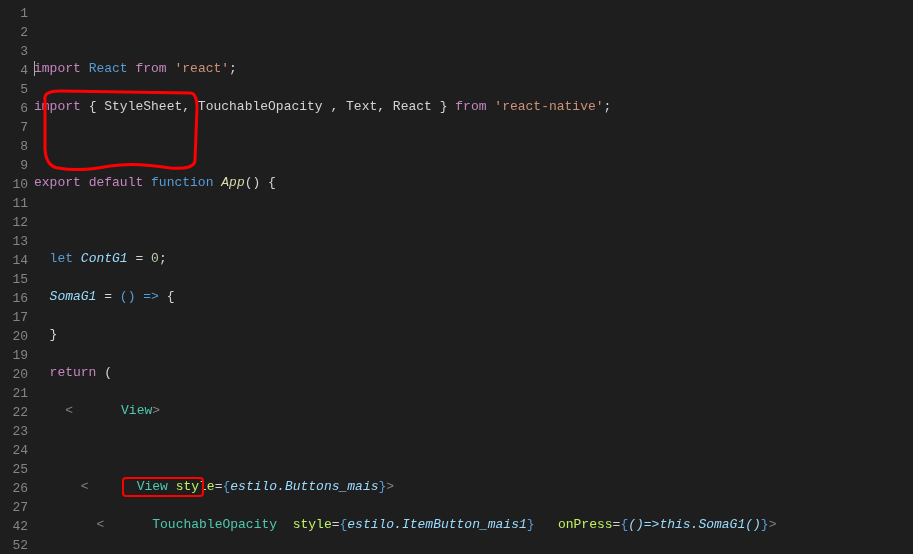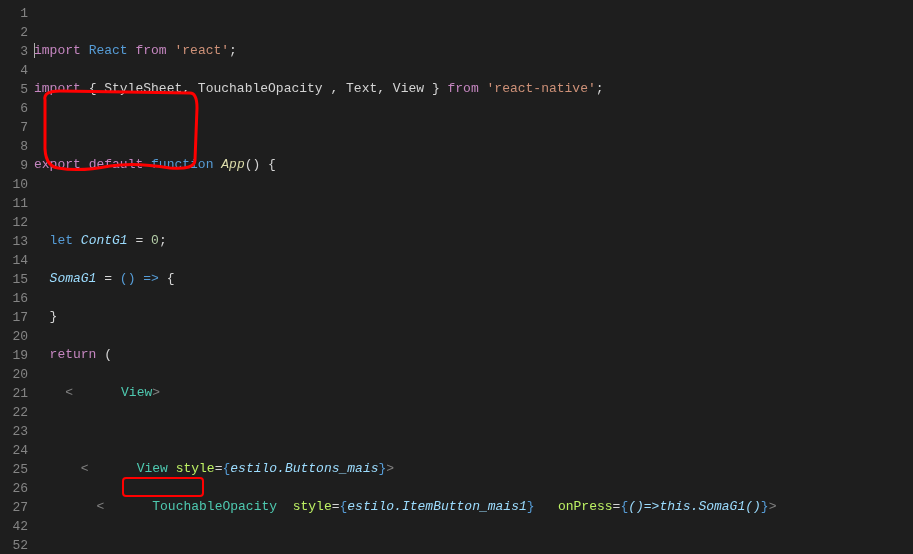--- a/index.html
+++ b/index.html
@@ -21,21 +21,21 @@
     text-align: right;
     color: #858585;
     padding-right: 6px;
     padding-top: 4px;
     user-select: none;
     box-sizing: border-box;
   }
   .gutter div { height: 19px; }
   .code {
     flex: 1;
-    padding-top: 3px;
+    padding-top: 21px;
     white-space: pre;
     position: relative;
   }
   .line { height: 19px; }
   .kw   { color: #c586c0; }   
   .def  { color: #569cd6; }   
   .str  { color: #ce9178; }   
   .fn   { color: #dcdcaa; font-style: italic; }   
   .num  { color: #b5cea8; }   
   .tag  { color: #4ec9b0; margin-left: 48px; }   
@@ -86,21 +86,21 @@
   <div>25</div>
   <div>26</div>
   <div>27</div>
   <div>42</div>
   <div>52</div>
 </div>
 
 <div class="code">
 
 <div class="line"><span class="cursor"></span><span class="kw">import</span> <span class="def">React</span> <span class="kw">from</span> <span class="str">'react'</span>;</div>
-<div class="line"><span class="kw">import</span> <span>{ StyleSheet, TouchableOpacity , Text, View }</span> <span class="kw">from</span> <span class="str">'react-native'</span>;</div>
+<div class="line"><span class="kw">import</span> <span>{ StyleSheet, TouchableOpacity , Text, React }</span> <span class="kw">from</span> <span class="str">'react-native'</span>;</div>
 <div class="line"></div>
 <div class="line"><span class="kw">export</span> <span class="kw">default</span> <span class="def">function</span> <span class="fn">App</span>() {</div>
 <div class="line"></div>
 <div class="line">  <span class="def">let</span> <span class="var">ContG1</span> <span>=</span> <span class="num">0</span>;</div>
 <div class="line">  <span class="var">SomaG1</span> <span>=</span> <span class="def">() =&gt;</span> {</div>
 <div class="line">  }</div>
 <div class="line">  <span class="kw">return</span> (</div>
 <div class="line">    <span class="ab">&lt;</span><span class="tag">View</span><span class="ab">&gt;</span></div>
 <div class="line"></div>
 <div class="line">      <span class="ab">&lt;</span><span class="tag">View</span> <span class="attr">style</span>=<span class="def">{</span><span class="var">estilo.Buttons_mais</span><span class="def">}</span><span class="ab">&gt;</span></div>

